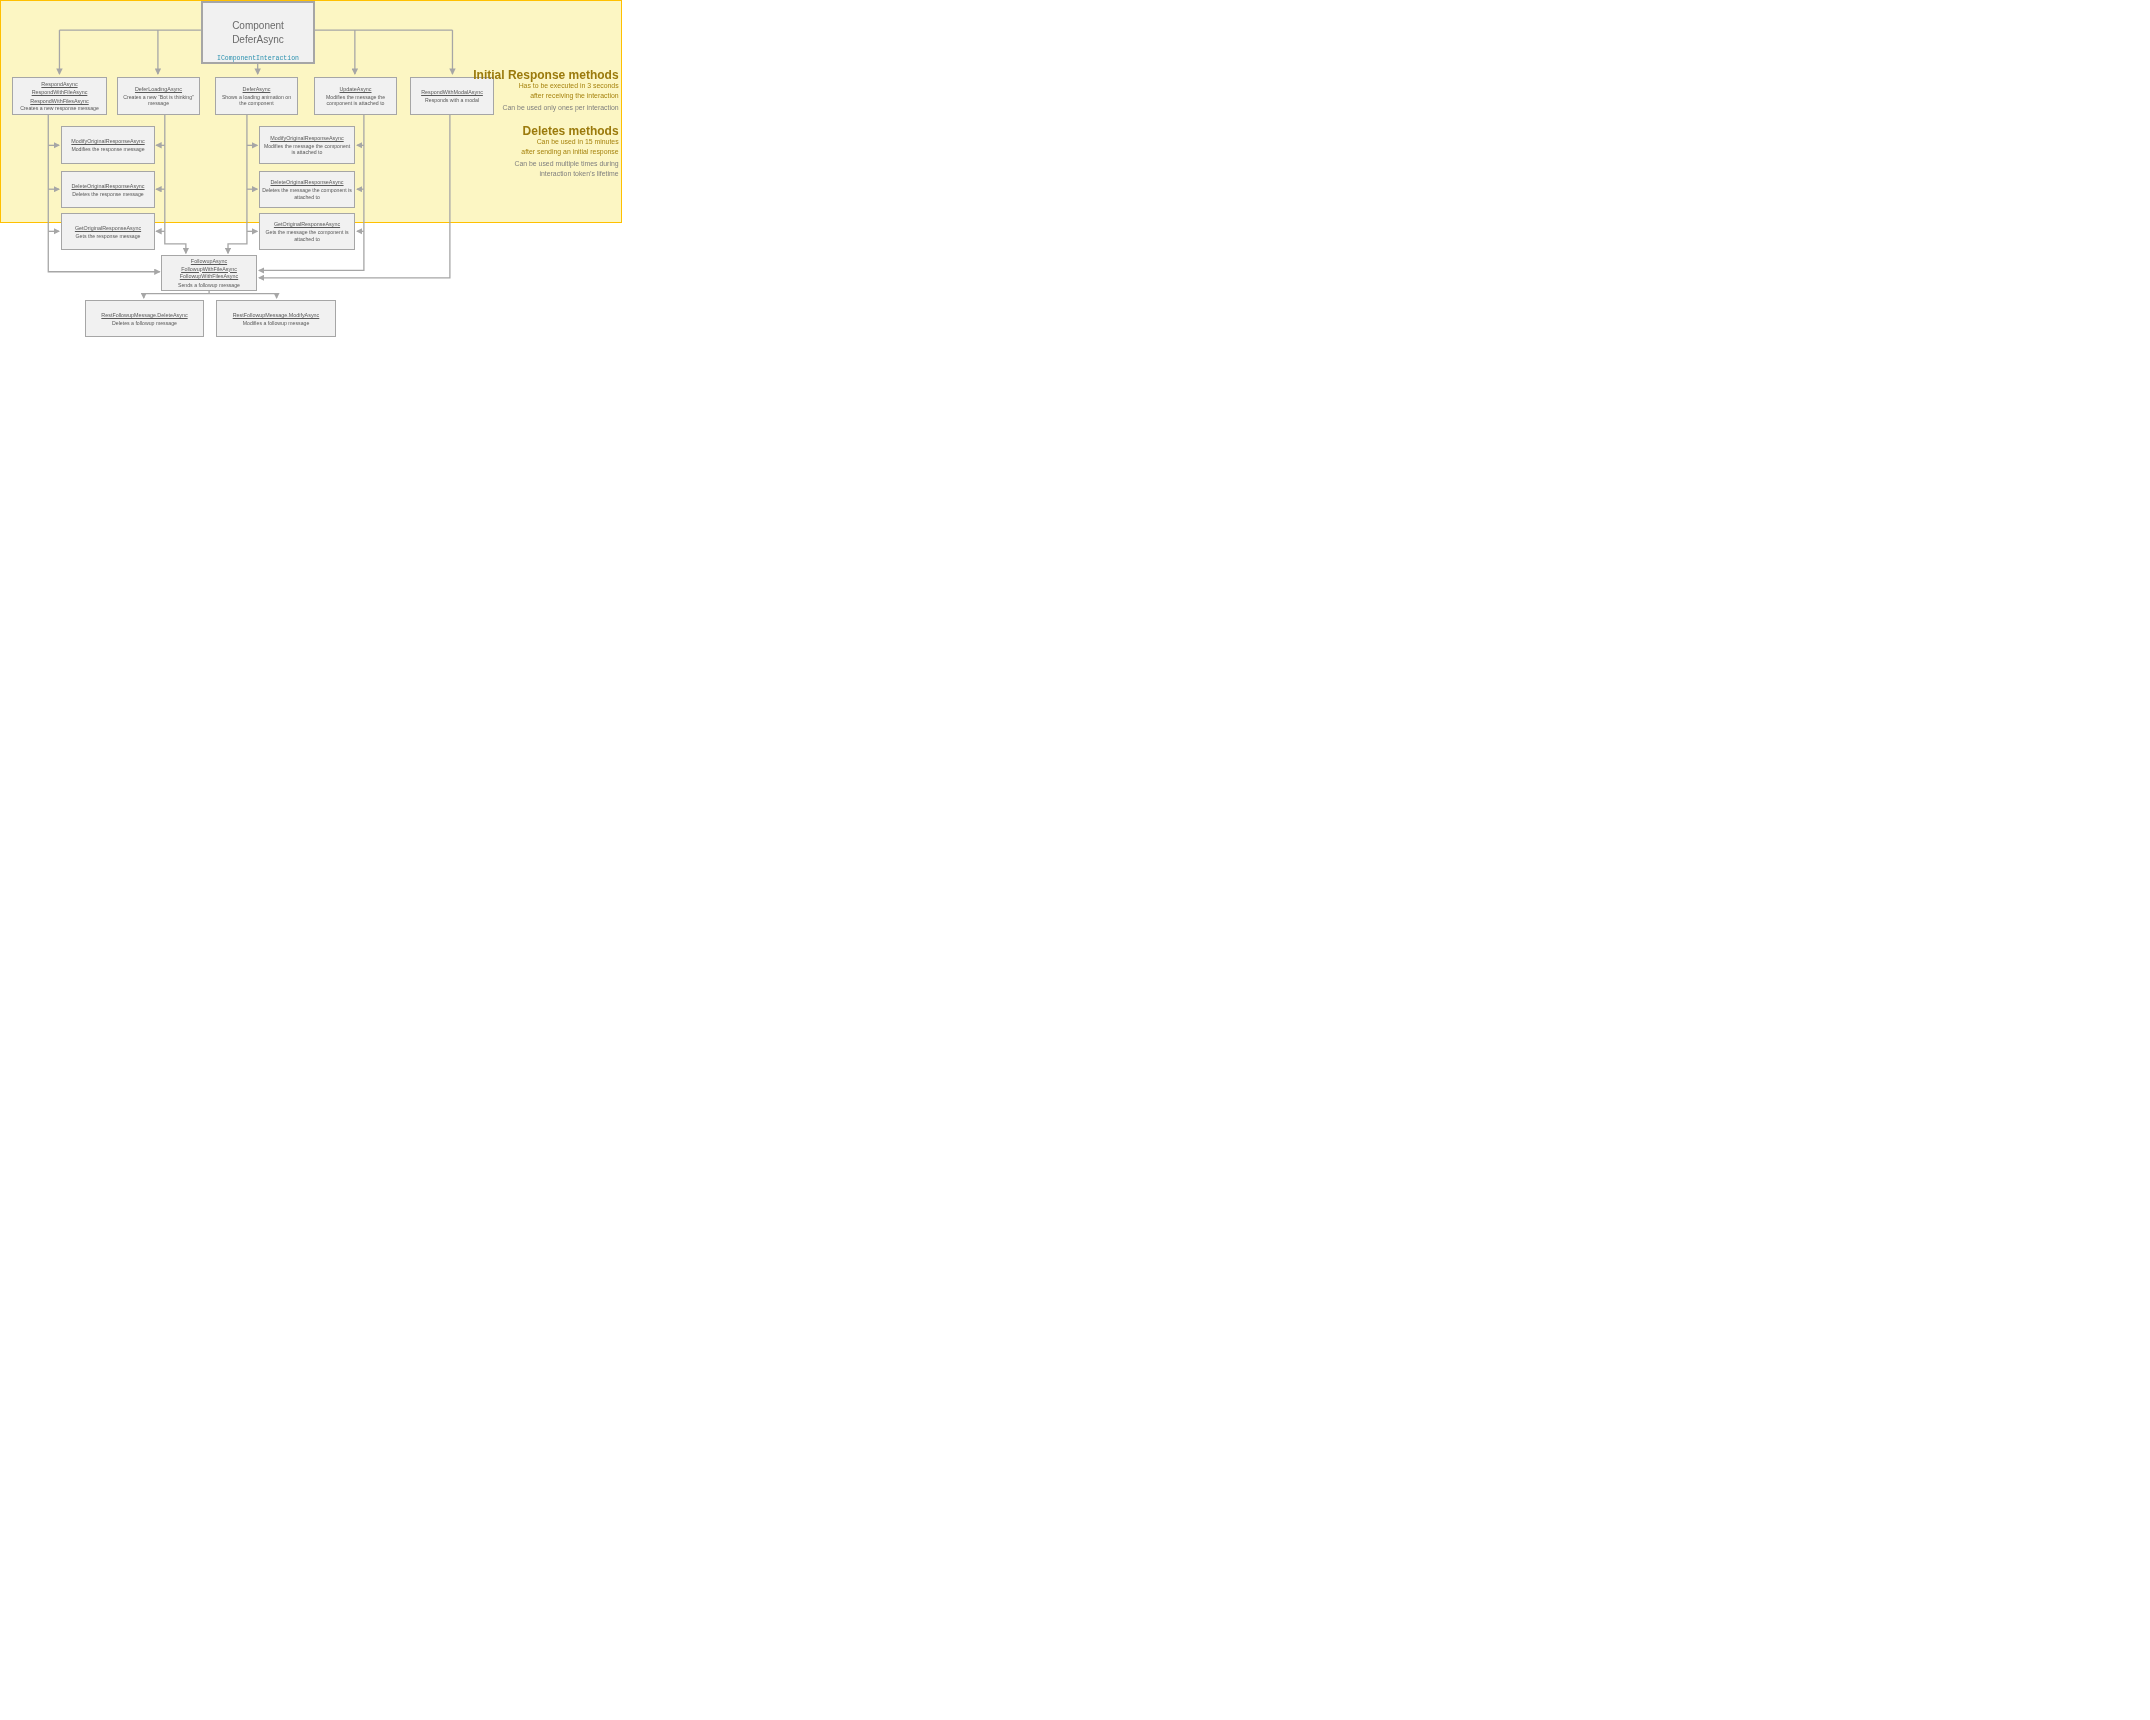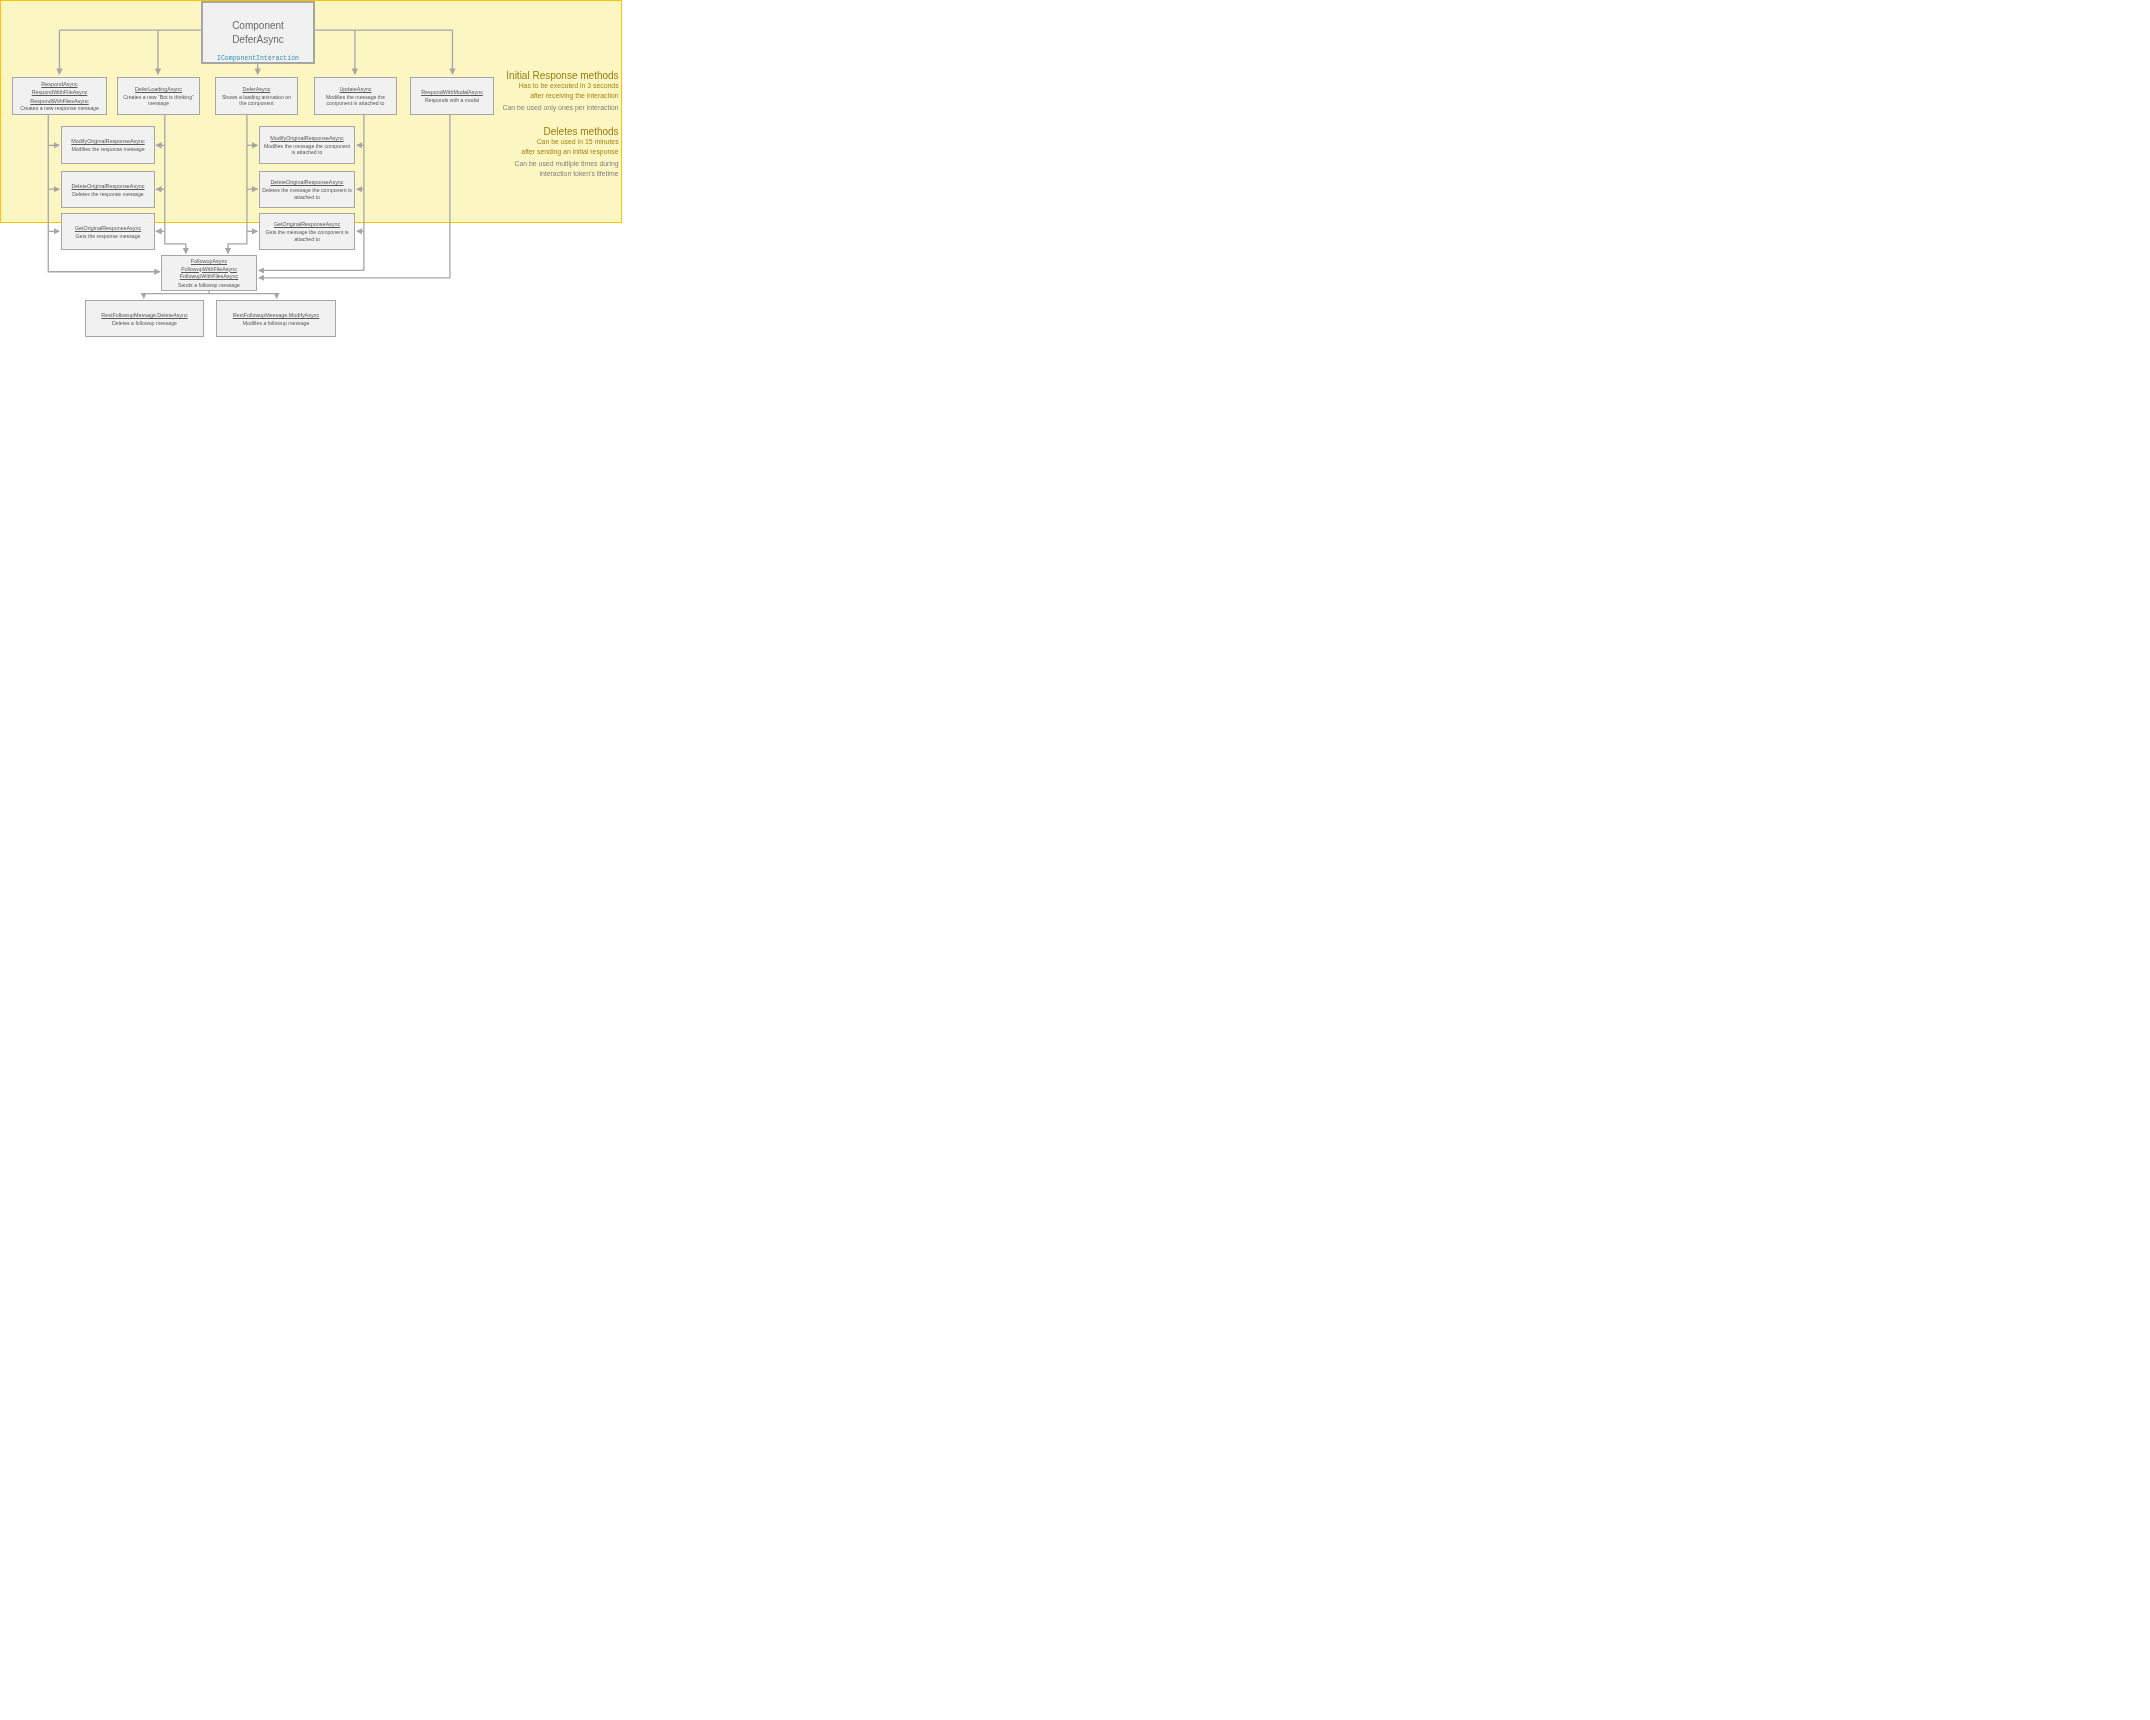--- a/index.html
+++ b/index.html
@@ -32,21 +32,21 @@
   .node .desc { line-height:1.28; font-size:5.2px; margin-top:0.4px; }
   
   .root-box { padding:2.6px; }
   .root-title { font-size:10px; line-height:14.6px; color:#6a6a6a;margin-top:16px; }
   .root-interface {
     margin-top:6.9px; font-size:6.5px; color:#2B91AF;
     font-family:"Liberation Mono","DejaVu Sans Mono",monospace;
   }
   
   .note-block { position:absolute; right:3.4px; z-index:4; text-align:right; }
-  .note-title { font-size:10px; font-weight:normal; color:#9B7A0C; line-height:11.2px; }
+  .note-title { font-size:12px; font-weight:bold; color:#9B7A0C; line-height:11.2px; }
   .note-line { font-size:6.9px; line-height:10px; }
   .note-gold { color:#A6830F; }
   .note-gray { color:#7F7F7F; }
   .note-gray.first { margin-top:1.3px; }
 </style>
 </head>
 <body>
 
 <div class="canvas">
 

